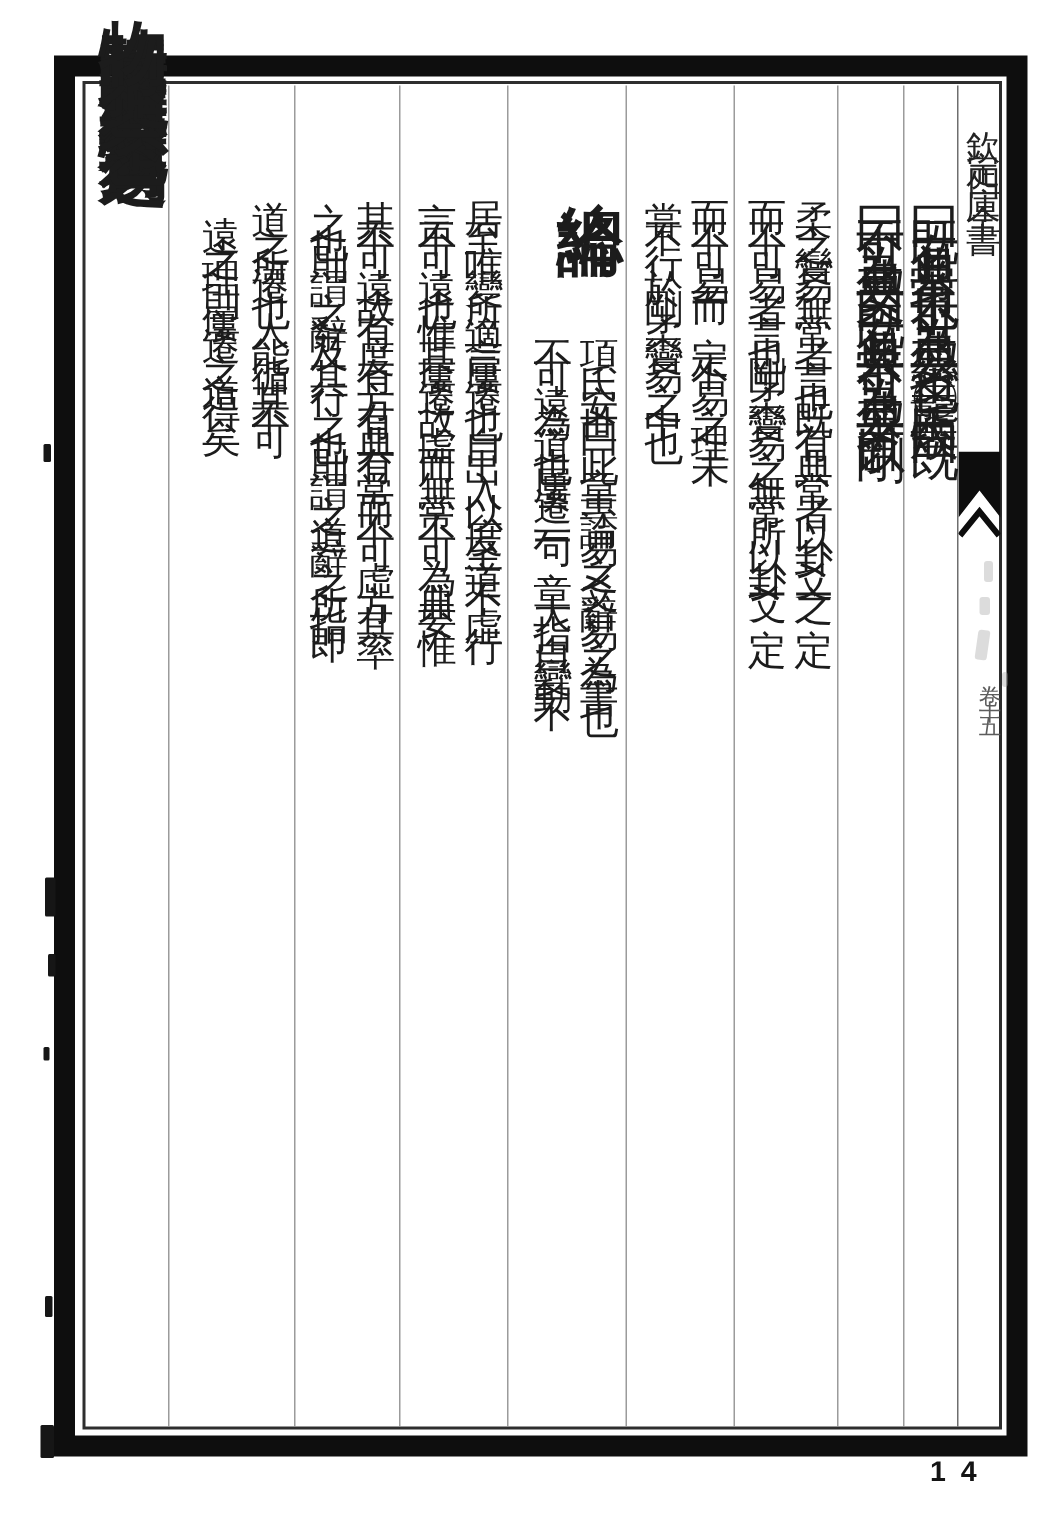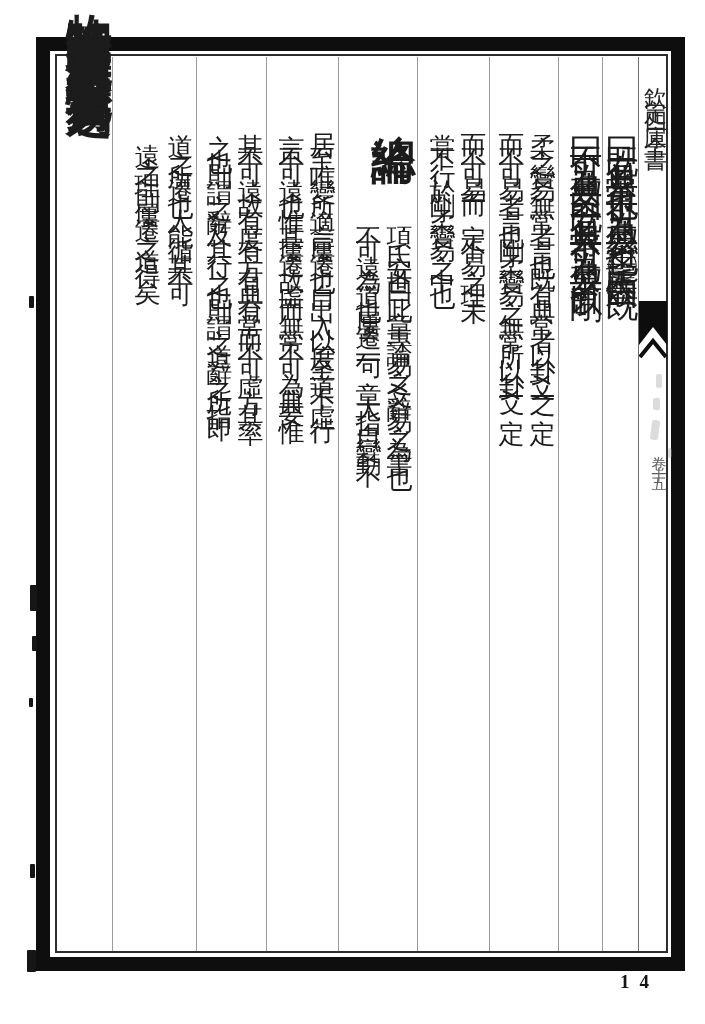--- a/index.html
+++ b/index.html
@@ -65,21 +65,21 @@
     writing-mode: vertical-rl; text-orientation: upright;
     font-size: 15px; letter-spacing: 11px; line-height: 18px;
     color: #5c5c5c;
   }
   .faint-mark {
     position: absolute; background: #9a9a9a; opacity: .35; border-radius: 2px;
   }
   
   .page-number {
     position: absolute; left: 620px; top: 971px;
-    font-family: Liberation Serif, serif;
+    font-family: Liberation Sans, sans-serif;
     font-weight: bold; font-size: 19px; letter-spacing: 10px;
     color: #141414;
   }
   
   .speck { position: absolute; background: #161616; border-radius: 1px; }
 </style>
 </head>
 <body>
 
 <div class="page">

